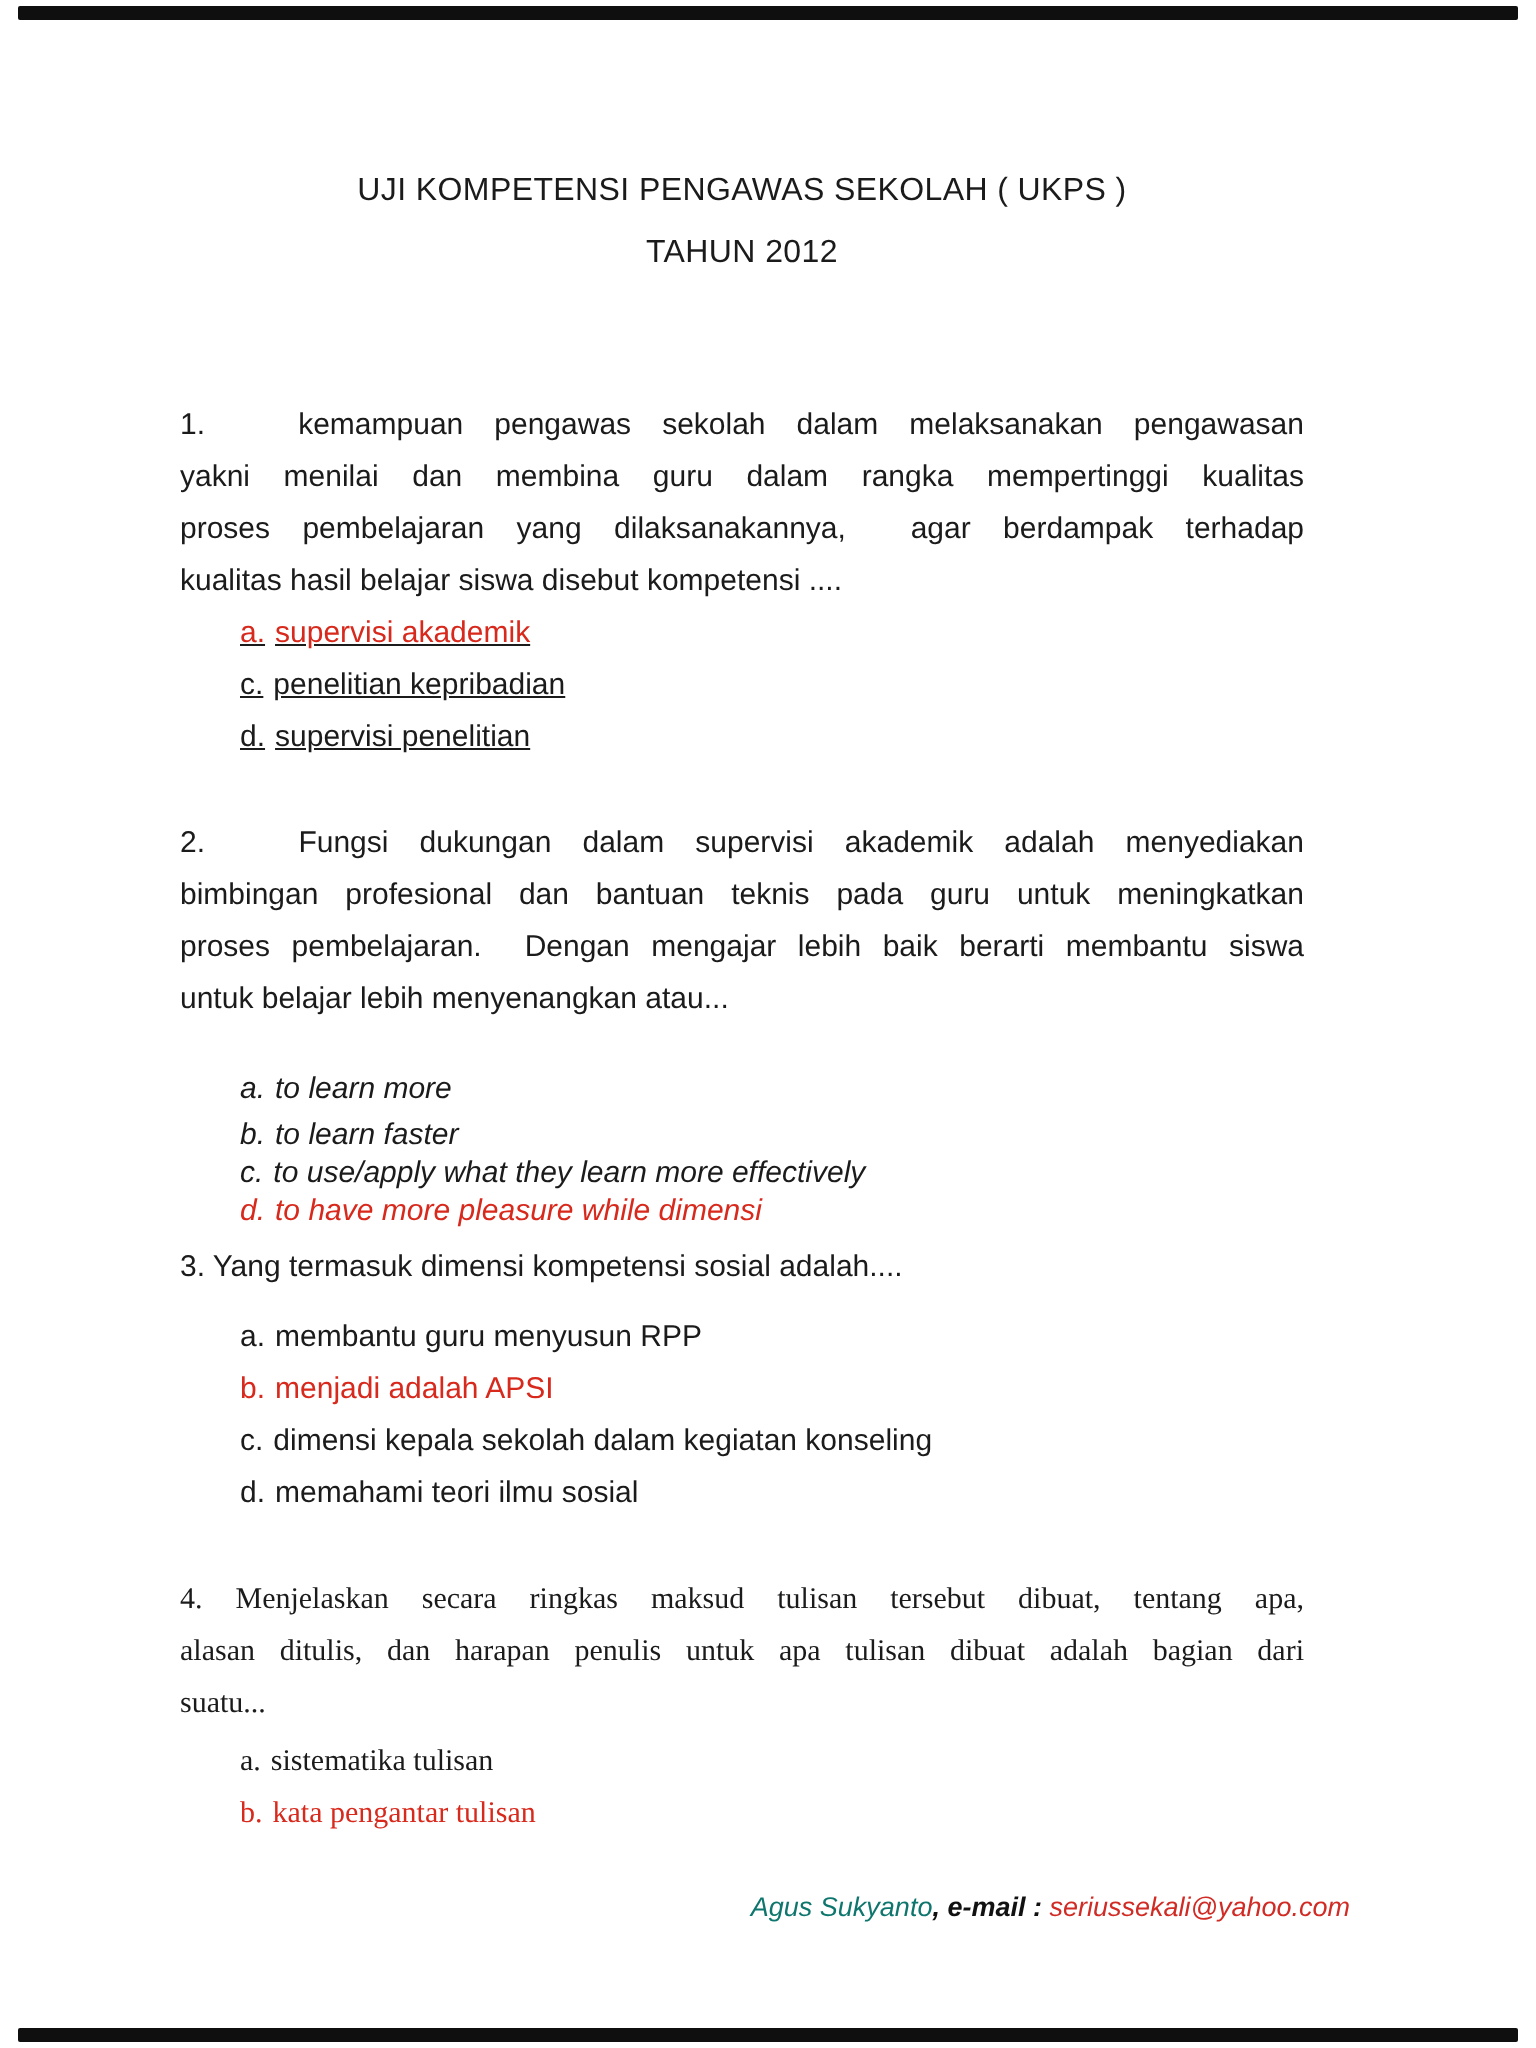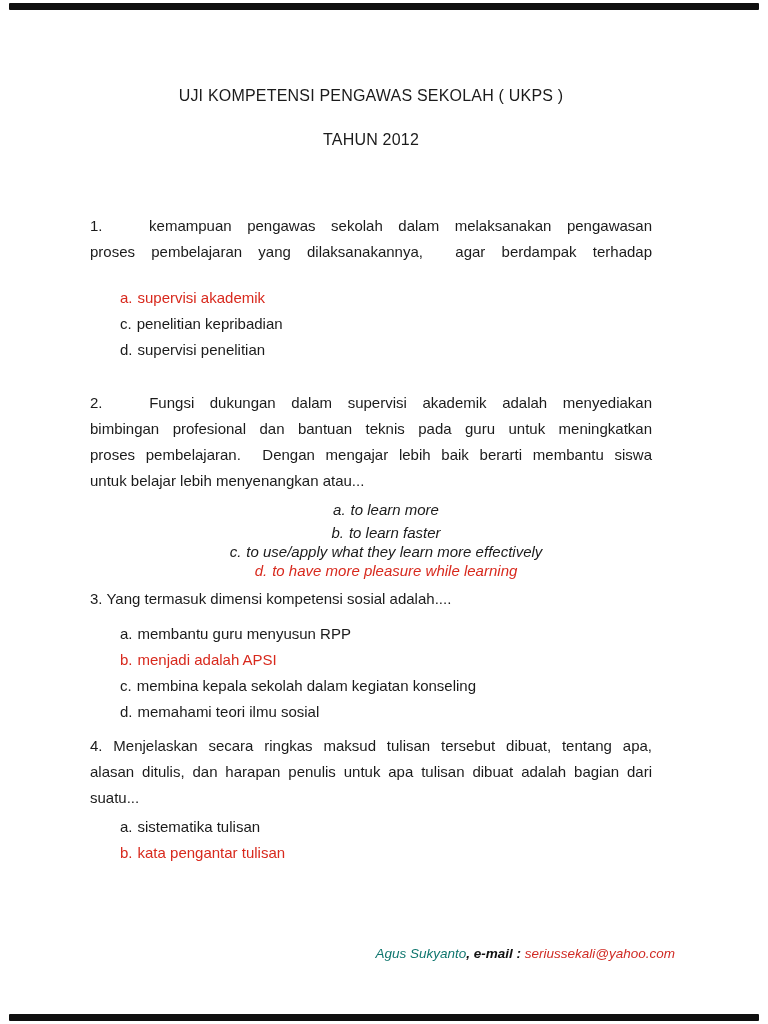--- a/index.html
+++ b/index.html
@@ -42,42 +42,42 @@
     margin-top: 86px;
     text-align: center;
     font-size: 16px;
     color: #1b1b1b;
   }
   .title-line {
     height: 20px;
     line-height: 20px;
     letter-spacing: 0.2px;
   }
-  .title-line + .title-line { margin-top: 24px; }
+  .title-line + .title-line { margin-top: 11px; }
 
   .q { font-size: 15px; }
   .q .jline {
     height: 26px;
     line-height: 26px;
     text-align: justify;
     text-align-last: justify;
   }
   .q .lline {
     height: 26px;
     line-height: 26px;
     text-align: left;
   }
   .q1 { margin-top: 63px; }
   .q2 { margin-top: 27px; }
   .q3 { margin-top: 6px; }
-  .q4 { margin-top: 8px; }
+  .q4 { margin-top: 27px; font-family: Liberation Serif, serif; }
 
   .opts { margin-left: 30px; }
-  .q1 .opts { margin-top: 20px; }
-  .q2 .opts { margin-top: 3px; text-align: center; }
+  .q1 .opts { margin-top: 0; text-decoration: underline; }
+  .q2 .opts { margin-top: 19px; }
   .q3 .opts { margin-top: 9px; }
   .q4 .opts { margin-top: 3px; }
 
   .opt {
     height: 26px;
     line-height: 26px;
   }
   .opt.tight {
     height: 19px;
     line-height: 19px;
@@ -107,47 +107,49 @@
 
   <div class="content">
 
     <div class="title-block">
       <div class="title-line">UJI KOMPETENSI PENGAWAS SEKOLAH ( UKPS )</div>
       <div class="title-line">TAHUN 2012</div>
     </div>
 
     <div class="q q1">
       <div class="jline">1.&nbsp;&nbsp; kemampuan pengawas sekolah dalam melaksanakan pengawasan</div>
+      <div class="jline">yakni menilai dan membina guru dalam rangka mempertinggi kualitas</div>
       <div class="jline">proses pembelajaran yang dilaksanakannya,&nbsp; agar berdampak terhadap</div>
+      <div class="lline">kualitas hasil belajar siswa disebut kompetensi ....</div>
       <div class="opts">
         <div class="opt red"><span class="opt-label">a.</span><span>supervisi akademik</span></div>
         <div class="opt"><span class="opt-label">c.</span><span>penelitian kepribadian</span></div>
         <div class="opt"><span class="opt-label">d.</span><span>supervisi penelitian</span></div>
       </div>
     </div>
 
     <div class="q q2">
       <div class="jline">2.&nbsp;&nbsp; Fungsi dukungan dalam supervisi akademik adalah menyediakan</div>
       <div class="jline">bimbingan profesional dan bantuan teknis pada guru untuk meningkatkan</div>
       <div class="jline">proses pembelajaran.&nbsp; Dengan mengajar lebih baik berarti membantu siswa</div>
       <div class="lline">untuk belajar lebih menyenangkan atau...</div>
       <div class="opts italic">
         <div class="opt"><span class="opt-label">a.</span><span>to learn more</span></div>
         <div class="opt tight"><span class="opt-label">b.</span><span>to learn faster</span></div>
         <div class="opt tight"><span class="opt-label">c.</span><span>to use/apply what they learn more effectively</span></div>
-        <div class="opt tight red"><span class="opt-label">d.</span><span>to have more pleasure while learning</span></div>
+        <div class="opt tight red"><span class="opt-label">d.</span><span>to have more pleasure while dimensi</span></div>
       </div>
     </div>
 
     <div class="q q3">
       <div class="lline">3. Yang termasuk dimensi kompetensi sosial adalah....</div>
       <div class="opts">
         <div class="opt"><span class="opt-label">a.</span><span>membantu guru menyusun RPP</span></div>
         <div class="opt red"><span class="opt-label">b.</span><span>menjadi adalah APSI</span></div>
-        <div class="opt"><span class="opt-label">c.</span><span>membina kepala sekolah dalam kegiatan konseling</span></div>
+        <div class="opt"><span class="opt-label">c.</span><span>dimensi kepala sekolah dalam kegiatan konseling</span></div>
         <div class="opt"><span class="opt-label">d.</span><span>memahami teori ilmu sosial</span></div>
       </div>
     </div>
 
     <div class="q q4">
       <div class="jline">4. Menjelaskan secara ringkas maksud tulisan tersebut dibuat, tentang apa,</div>
       <div class="jline">alasan ditulis, dan harapan penulis untuk apa tulisan dibuat adalah bagian dari</div>
       <div class="lline">suatu...</div>
       <div class="opts">
         <div class="opt"><span class="opt-label">a.</span><span>sistematika tulisan</span></div>

